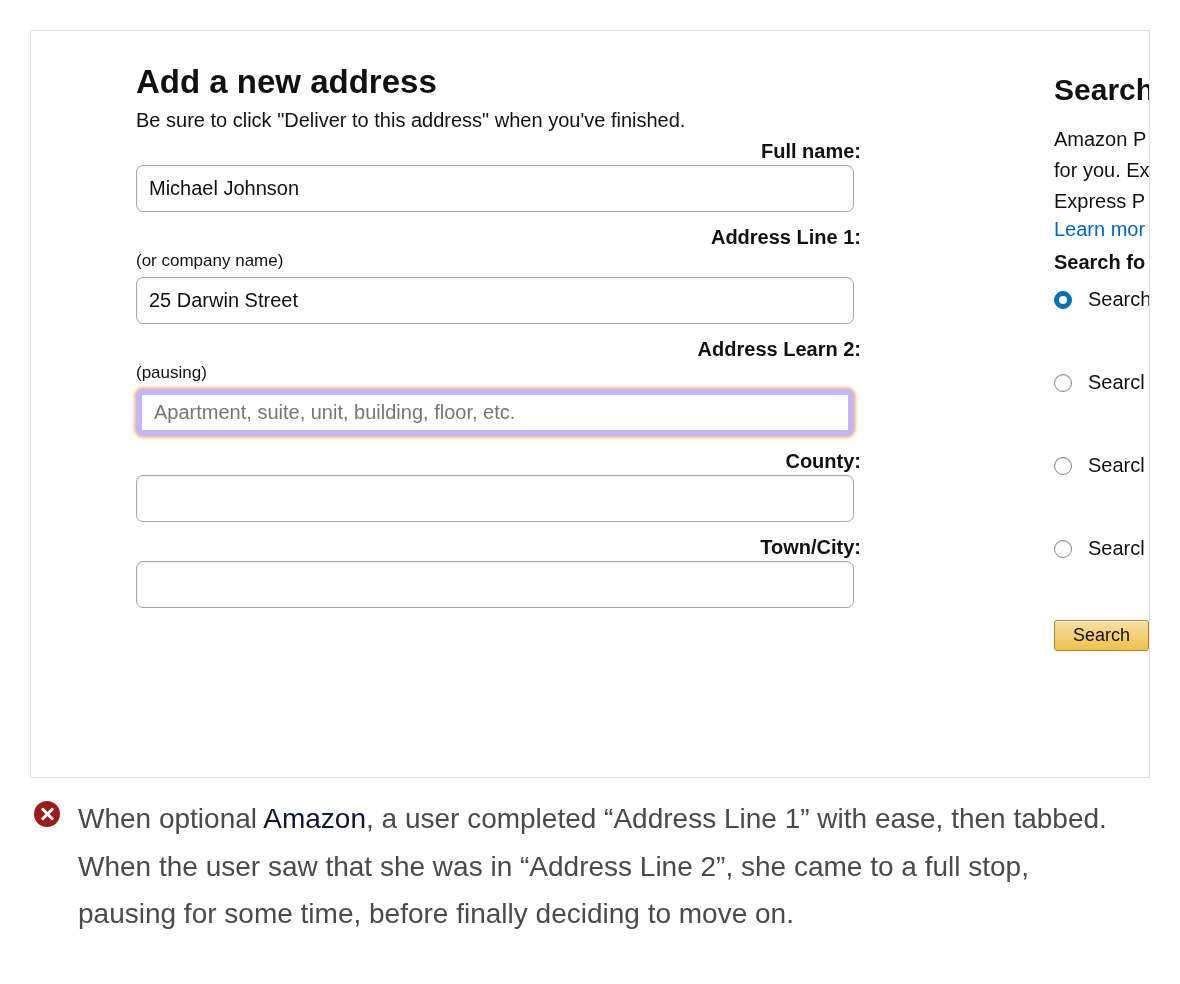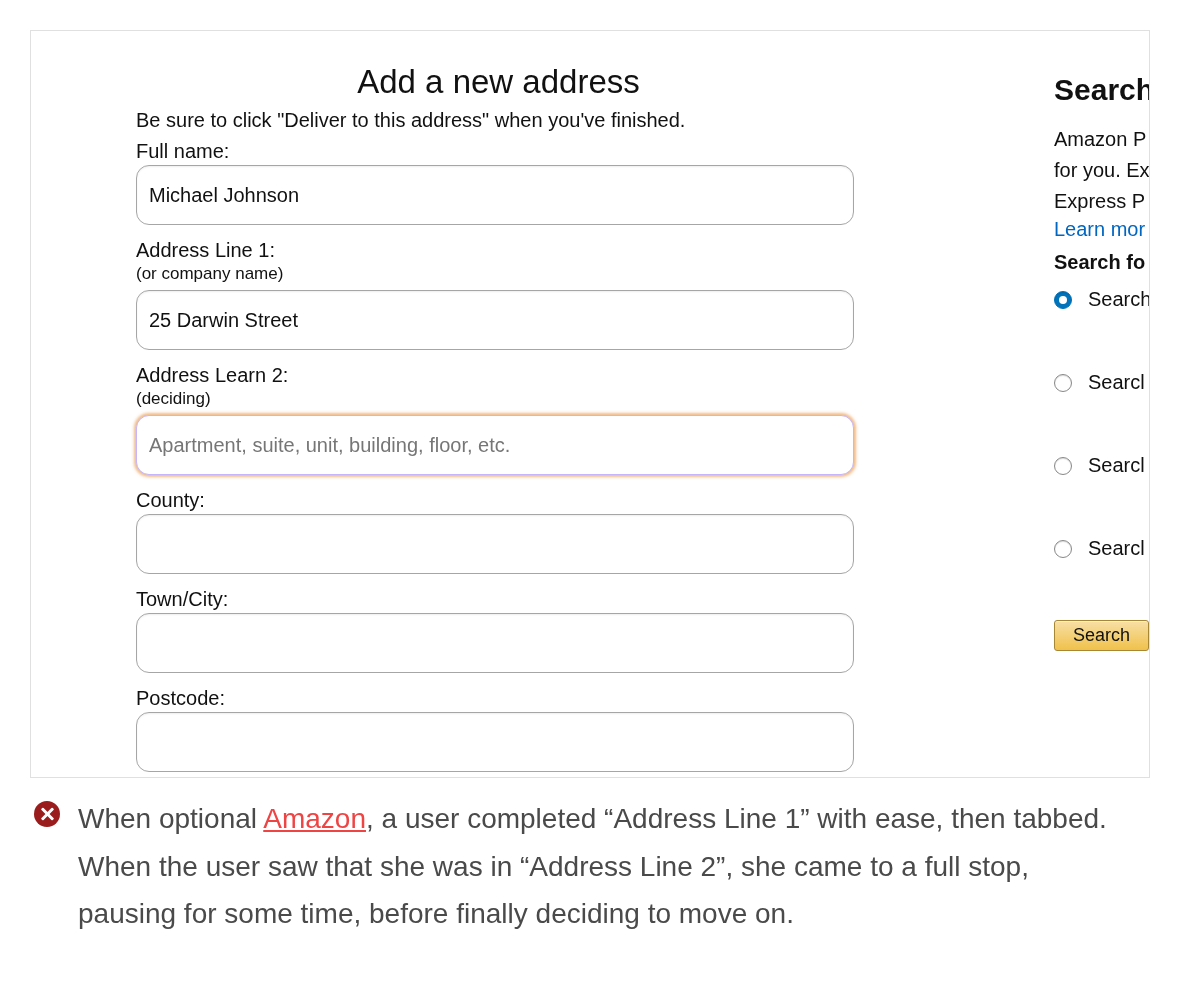--- a/index.html
+++ b/index.html
@@ -21,60 +21,60 @@
     overflow: hidden;
   }
   .form-area {
     position: absolute;
     left: 105px;
     top: 32px;
     width: 725px;
   }
   .form-title {
     font-size: 33px;
-    font-weight: 400;
+    font-weight: 700;
     color: #111;
     margin-bottom: 8px;
     font-family: "Helvetica Neue", Arial, sans-serif;
-    text-align: center;
   }
   .form-subtitle {
     font-size: 20px;
     color: #111;
     margin-bottom: 8px;
     font-weight: 400;
   }
   .field { margin-bottom: 14px; }
   .field-label {
     font-size: 20px;
-    font-weight: 400;
+    font-weight: 700;
     color: #111;
     display: block;
     margin-bottom: 2px;
+    text-align: right;
   }
   .field-hint {
     font-size: 17px;
     color: #111;
     font-weight: 400;
     display: block;
     margin-bottom: 6px;
   }
   .text-input {
     width: 718px;
-    height: 60px;
+    height: 47px;
     border: 1px solid #a6a6a6;
-    border-radius: 13px;
+    border-radius: 7px;
     padding: 0 12px;
     font-size: 20px;
     color: #111;
     font-family: inherit;
     box-shadow: 0 1px 2px rgba(0,0,0,0.07) inset;
   }
   .text-input.focused {
-    border: 1px solid #c4b5fd;
+    border: 6px solid #c4b5fd;
     box-shadow: 0 0 3px 2px rgba(228,121,17,0.5);
     outline: none;
   }
   .text-input::placeholder { color: #767676; }
 
   .sidebar {
     position: absolute;
     left: 1023px;
     top: 42px;
     width: 200px;
@@ -175,22 +175,21 @@
   }
   .caption-icon::before{ transform:rotate(45deg); }
   .caption-icon::after{ transform:rotate(-45deg); }
   .caption-text {
     font-size: 28px;
     line-height: 1.7;
     color:#4a4a4a;
     font-weight:400;
   }
   .caption-link {
-    color:#ef4444;
-    text-decoration: underline;
+    color:#0f172a;
   }
 </style>
 </head>
 <body>
 
 <div class="screenshot">
 
   <div class="form-area">
     <h1 class="form-title">Add a new address</h1>
     <div class="form-subtitle">Be sure to click "Deliver to this address" when you've finished.</div>
@@ -201,38 +200,34 @@
     </div>
 
     <div class="field">
       <label class="field-label">Address Line 1:</label>
       <span class="field-hint">(or company name)</span>
       <input class="text-input" value="25 Darwin Street" style="">
     </div>
 
     <div class="field">
       <label class="field-label">Address Learn 2:</label>
-      <span class="field-hint">(deciding)</span>
+      <span class="field-hint">(pausing)</span>
       <input class="text-input focused" placeholder="Apartment, suite, unit, building, floor, etc." style="">
     </div>
 
     <div class="field">
       <label class="field-label">County:</label>
       <input class="text-input" value="" style="">
     </div>
 
     <div class="field">
       <label class="field-label">Town/City:</label>
       <input class="text-input" value="" style="">
     </div>
 
-    <div class="field">
-      <label class="field-label">Postcode:</label>
-      <input class="text-input" value="" style="">
-    </div>
   </div>
 
   <div class="sidebar">
     <div class="sidebar-title">Search</div>
     <div class="sidebar-text">Amazon P</div>
     <div class="sidebar-text">for you. Ex</div>
     <div class="sidebar-text">Express P</div>
     <a class="sidebar-link">Learn mor</a>
     <div class="sidebar-subtitle">Search fo</div>
 

